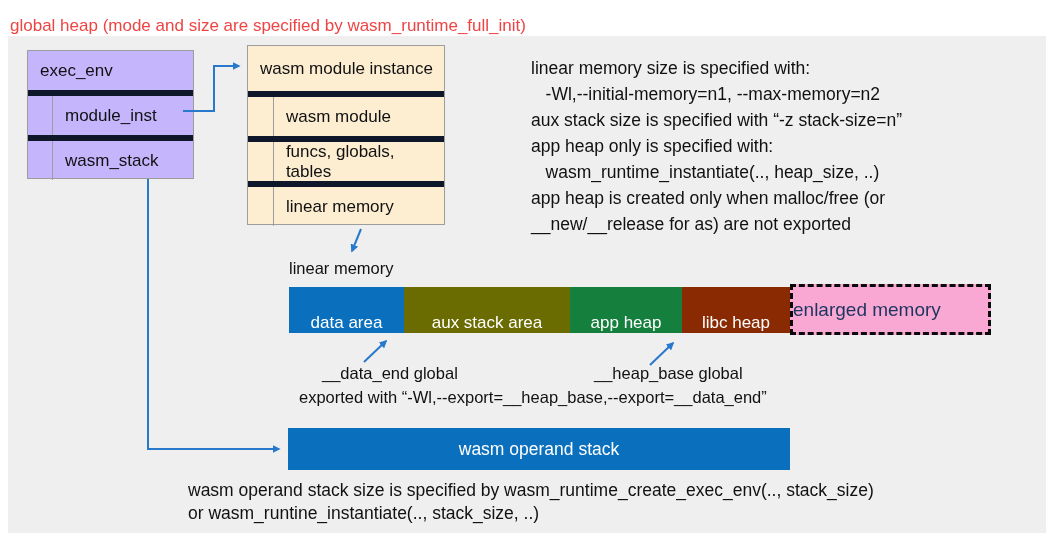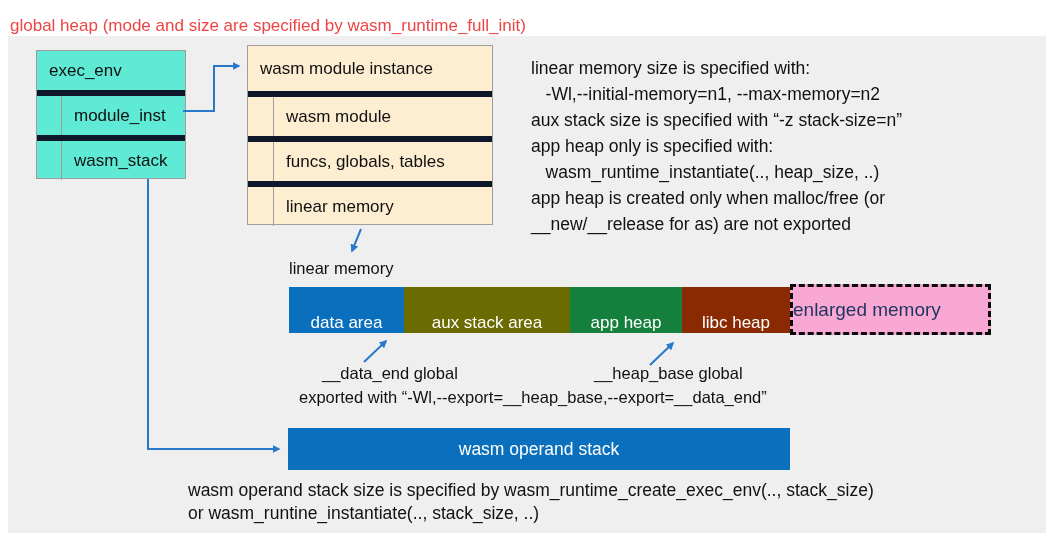--- a/index.html
+++ b/index.html
@@ -23,26 +23,26 @@
     background: #efefef;
   }
 
   
   .recbox { position: absolute; border: 1px solid #9d9d9d; }
   .recbox .hdr { display: flex; align-items: center; padding-left: 12px; font-size: 17px; }
   .recbox .row { display: flex; border-top: 6px solid #0f172a; }
   .recbox .strip { border-right: 1px solid #9d9d9d; }
   .recbox .cell { display: flex; align-items: center; padding-left: 12px; font-size: 17px; }
 
-  .exec-env { left: 27px; top: 50px; width: 150px; height: 129px; background: #5eead4; margin-left: 9px; }
+  .exec-env { left: 27px; top: 50px; width: 167px; height: 129px; background: #c4b5fd; }
   .exec-env .hdr { height: 39px; }
   .exec-env .row { height: 45px; }
   .exec-env .strip { width: 25px; }
 
-  .mod-inst { left: 247px; top: 45px; width: 246px; height: 180px; background: #fdeed2; }
+  .mod-inst { left: 247px; top: 45px; width: 198px; height: 180px; background: #fdeed2; }
   .mod-inst .hdr { height: 45px; }
   .mod-inst .row { height: 45px; }
   .mod-inst .strip { width: 26px; }
 
   
   .notes-right { position: absolute; left: 531px; top: 55px; font-size: 17.5px; line-height: 26px; }
   .notes-right div { white-space: pre; }
 
   
   .lm-label { position: absolute; left: 289px; top: 259px; font-size: 16.5px; }

